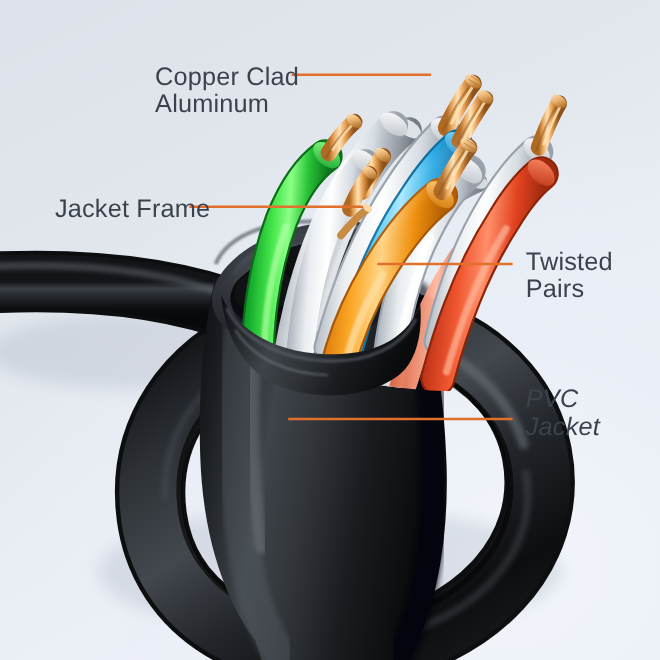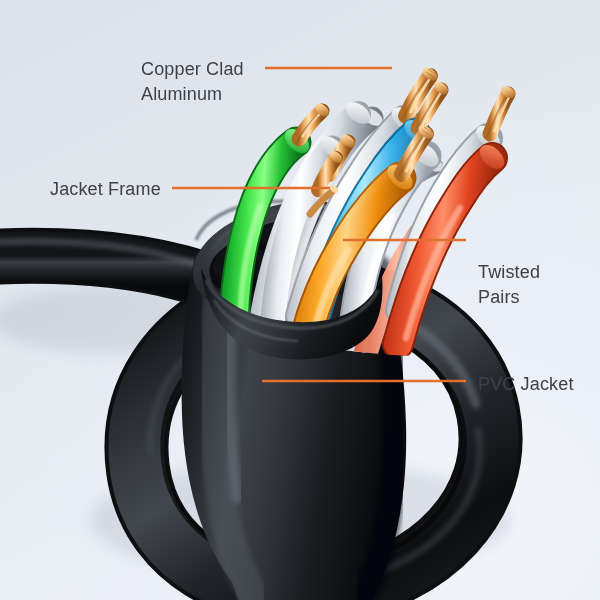--- a/index.html
+++ b/index.html
@@ -16,32 +16,32 @@
     background:
       radial-gradient(ellipse 720px 640px at 78% 86%, #f2f5fb 0%, #eaeef6 32%, rgba(234,238,246,0) 66%),
       linear-gradient(154deg, #dde2ea 0%, #e2e7ee 34%, #e9edf4 60%, #eef1f8 80%, #f1f4fa 100%);
   }
   #art { position:absolute; inset:0; width:600px; height:600px; }
 
   
   .label {
     position:absolute;
     color:#3c424b;
-    font-size:18px;
+    font-size:23px;
     line-height:25px;
     letter-spacing:.15px;
     white-space:pre-line;
     font-weight:400;
     -webkit-font-smoothing:antialiased;
   }
   .label.r { text-align:left; }
   #lbl-cca     { left:141px; top:57px;  width:200px; }
   #lbl-cross   { left:50px;  top:177px; width:180px; }
-  #lbl-twisted { left:478px; top:225px; width:120px;margin-top:35px; }
-  #lbl-pvc     { left:478px; top:372px; width:120px; }
+  #lbl-twisted { left:478px; top:225px; width:120px; }
+  #lbl-pvc     { left:478px; top:350px; width:120px;font-style:italic; }
 </style>
 </head>
 <body>
 
 <div id="stage">
 
   <svg id="art" viewBox="0 0 600 600" aria-hidden="true">
     <defs>
 
       <linearGradient id="gJacketV" x1="0" y1="0" x2="1" y2="0.25">

